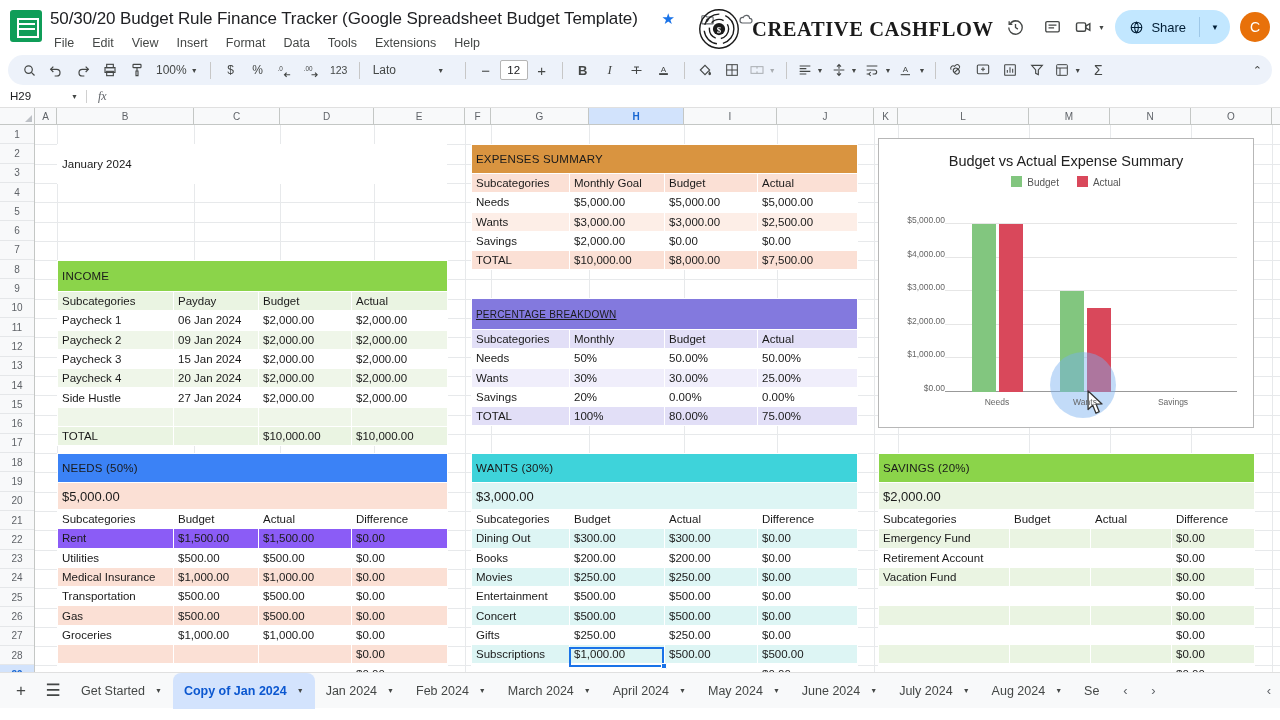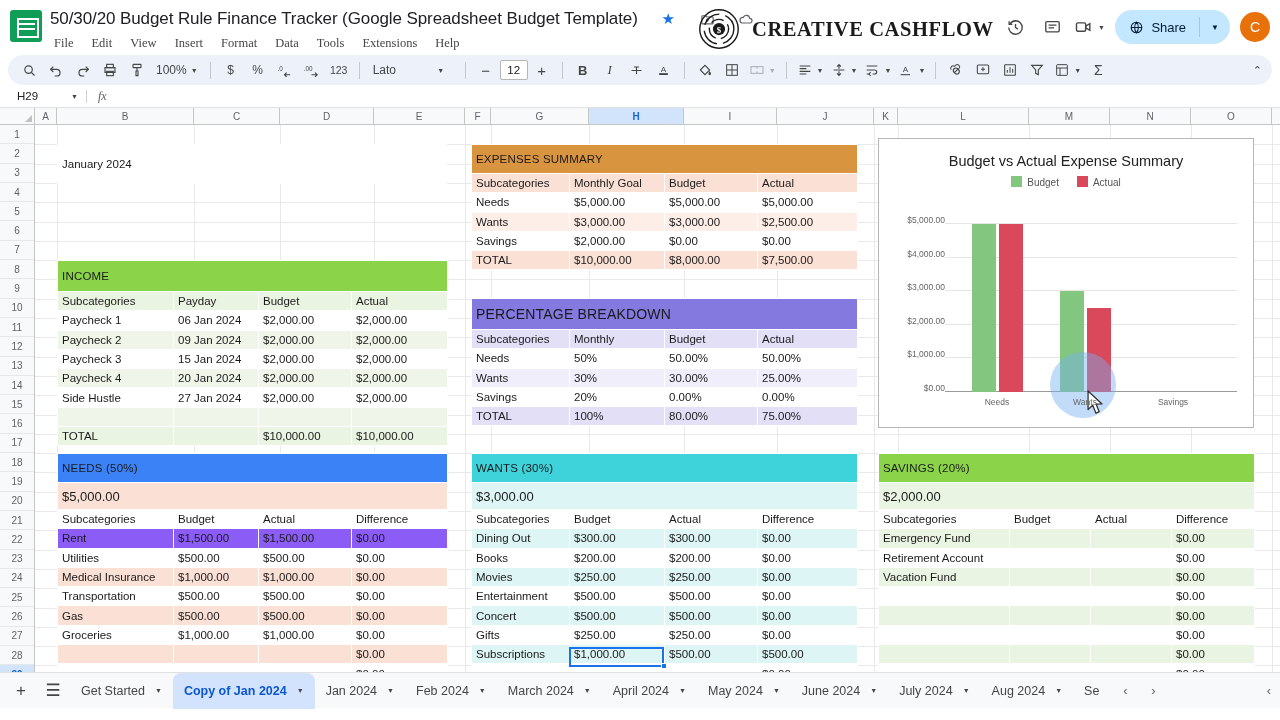--- a/index.html
+++ b/index.html
@@ -18,21 +18,21 @@
     background:#0f9d58; border-radius:3px; position:relative; }
   .doc-logo:after{ content:""; position:absolute; left:7px; top:8px; width:18px; height:16px;
     border:2px solid #fff; }
   .doc-logo:before{ content:""; position:absolute; left:7px; top:13px; width:18px; height:2px; background:#fff; z-index:2;
     box-shadow: 0 5px 0 #fff; }
   .title-wrap { display:flex; flex-direction:column; }
   .title-row { display:flex; align-items:center; gap:22px; height:24px; }
   .doc-title { font-size:17px; color:#202124; letter-spacing:-0.1px; white-space:nowrap; }
   .ticon { width:17px; height:17px; color:#5f6368; display:inline-flex; align-items:center; justify-content:center; cursor:pointer;}
   .star { color:#1a73e8; font-size:15px; }
-  .menu-row { display:flex; gap:14px; margin-top:4px; padding-left:2px;font-family:Liberation Serif, serif; }
+  .menu-row { display:flex; gap:14px; margin-top:4px; padding-left:2px; }
   .menu-row span { font-size:12.5px; color:#444746; cursor:pointer; padding:1px 2px; border-radius:3px; }
 
   .brand { position:absolute; left:698px; top:8px; display:flex; align-items:center; gap:12px; }
   .brand-mark { width:42px; height:42px; }
   .brand-name { font-family:"Liberation Serif", serif; font-weight:bold; font-size:20.5px; letter-spacing:0.6px; color:#1a1a1a; }
 
   .top-right { position:absolute; right:10px; top:10px; display:flex; align-items:center; gap:3px; }
   .tr-btn { width:34px; height:34px; border-radius:50%; display:flex; align-items:center; justify-content:center; color:#444746; cursor:pointer; }
   .share-btn { display:flex; align-items:center; background:#c2e7ff; border-radius:18px; height:34px; margin-left:6px; cursor:pointer;}
   .share-btn .lbl { display:flex; align-items:center; gap:7px; padding:0 13px 0 14px; font-size:13px; color:#001d35; font-weight:500; }
@@ -50,21 +50,21 @@
   .tb-zoom { padding:0 5px; font-size:12px; min-width:40px; justify-content:center;}
   .caret { font-size:7px; margin-left:4px; color:#444746; }
   .tb-font { width:60px; justify-content:flex-start; padding-left:6px; font-size:12px; }
   .fontsize-box { width:28px; height:20px; border:1px solid #b5b5b5; border-radius:2px; background:#fff;
     display:flex; align-items:center; justify-content:center; font-size:11.5px; }
   .tb-bold{ font-weight:bold; font-size:13px;} .tb-ital{ font-style:italic; font-family:"Liberation Serif",serif; font-size:13px;}
   .collapse { position:absolute; right:10px; color:#444746; font-size:11px; cursor:pointer; }
 
   
   .fbar { height:23px; display:flex; align-items:center; border-bottom:1px solid #e0e0e0; background:#fff; }
-  .namebox { width:86px; height:100%; display:flex; align-items:center; padding-left:17px; font-size:11.5px; color:#202124; cursor:pointer;}
+  .namebox { width:86px; height:100%; display:flex; align-items:center; padding-left:10px; font-size:11.5px; color:#202124; cursor:pointer;}
   .namebox .caret { margin-left:auto; margin-right:8px; }
   .fb-sep { width:1px; height:13px; background:#d0d0d0; }
   .fx { padding:0 11px; font-family:"Liberation Serif",serif; font-style:italic; font-size:12px; color:#5f6368; }
   .finput { flex:1; font-size:11.5px; color:#202124; }
 
   
   .grid-wrap { position:relative; height:564px; background:#fff; overflow:hidden; }
   .colhdr { display:flex; height:17px; background:#f8f9fa; border-bottom:1px solid #c4c7c5; }
   .corner { width:35px; border-right:1px solid #c4c7c5; background:#f8f9fa; flex:none; position:relative;}
   .corner:after{content:"";position:absolute;right:2px;bottom:2px;border-style:solid;border-width:0 0 7px 7px;border-color:transparent transparent #bdc1c6 transparent;}
@@ -593,21 +593,21 @@
       <div class="blk" style="left:436px; top:173px; width:386px;">
         <table class="t">
           <colgroup>
               <col style="width:98px">
               <col style="width:95px">
               <col style="width:93px">
               <col style="width:100px">
             </colgroup>
           <tbody>
               <tr>
-                <td class="sect-hdr" colspan="4" style="height:31px;background:#8379de;font-size:14px;">PERCENTAGE BREAKDOWN</td>
+                <td class="sect-hdr" colspan="4" style="height:31px;background:#8379de;font-size:10px;text-decoration:underline;">PERCENTAGE BREAKDOWN</td>
               </tr>
           <tr style="background:#e2dff7;">
             <td class="colhead ctr">Subcategories</td>
             <td class="colhead ctr">Monthly</td>
             <td class="colhead ctr">Budget</td>
             <td class="colhead ctr">Actual</td>
           </tr>
           <tr style="background:#ffffff;">
             <td>Needs</td>
             <td class="ctr">50%</td>

